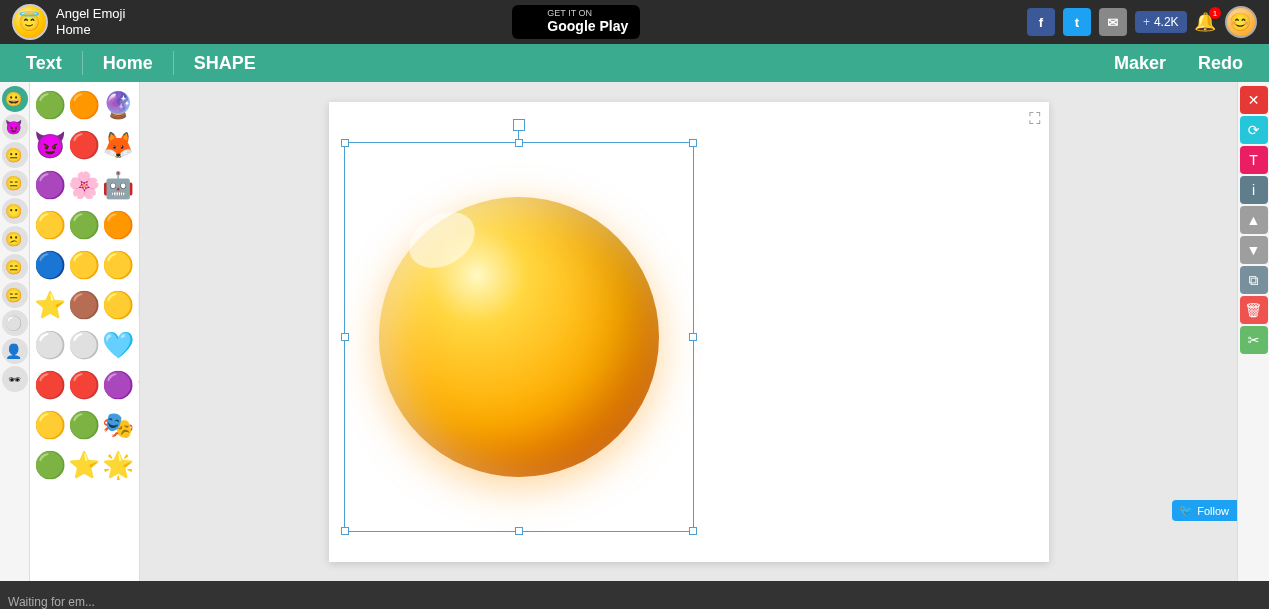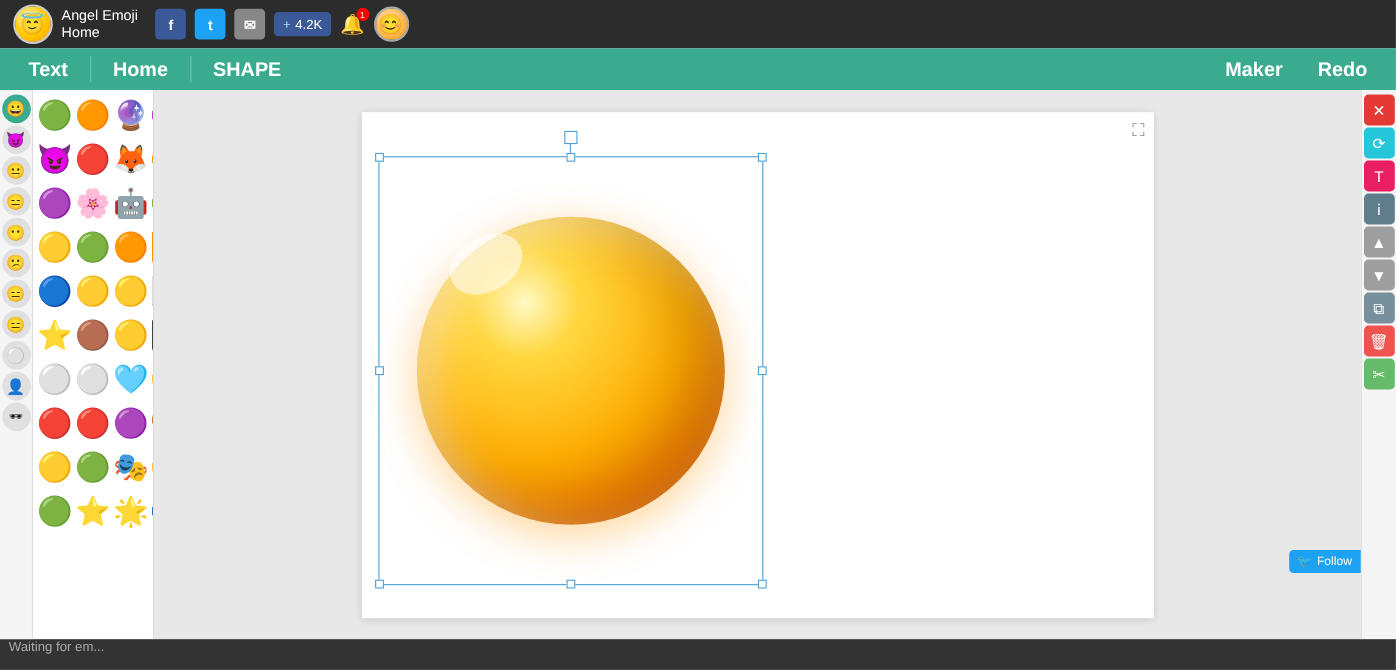--- a/index.html
+++ b/index.html
@@ -319,21 +319,21 @@
     .rs-btn.grey-down { background: #9e9e9e; color: #fff; }
     .rs-btn.copy1 { background: #78909c; color: #fff; }
     .rs-btn.del { background: #ef5350; color: #fff; }
     .rs-btn.link { background: #66bb6a; color: #fff; }
 
     
     .status-bar {
       height: 28px;
       background: #333;
       display: flex;
-      align-items: flex-start;
+      align-items: flex-end;
       padding: 0 8px;
       gap: 8px;
     }
     .status-text {
       color: #aaa;
       font-size: 12px;
     }
 
     
     .follow-btn {
@@ -356,20 +356,29 @@
   </style>
 </head>
 <body>
 
 <div class="topnav">
   <div class="logo-area">
     <div class="logo-circle">😇</div>
     <div class="logo-text">
       <div>Angel Emoji</div>
       <div>Home</div>
+    </div>
+  </div>
+  <div class="nav-center">
+    <div class="google-play-btn">
+      <span class="gp-icon">▶</span>
+      <div class="gp-text">
+        <div class="small">GET IT ON</div>
+        <div class="big">Google Play</div>
+      </div>
     </div>
   </div>
   <div class="nav-right">
     <div class="social-btn fb-btn">f</div>
     <div class="social-btn tw-btn">t</div>
     <div class="social-btn mail-btn">✉</div>
     <div class="like-btn">
       <span class="plus-icon">+</span>
       <span>4.2K</span>
     </div>

